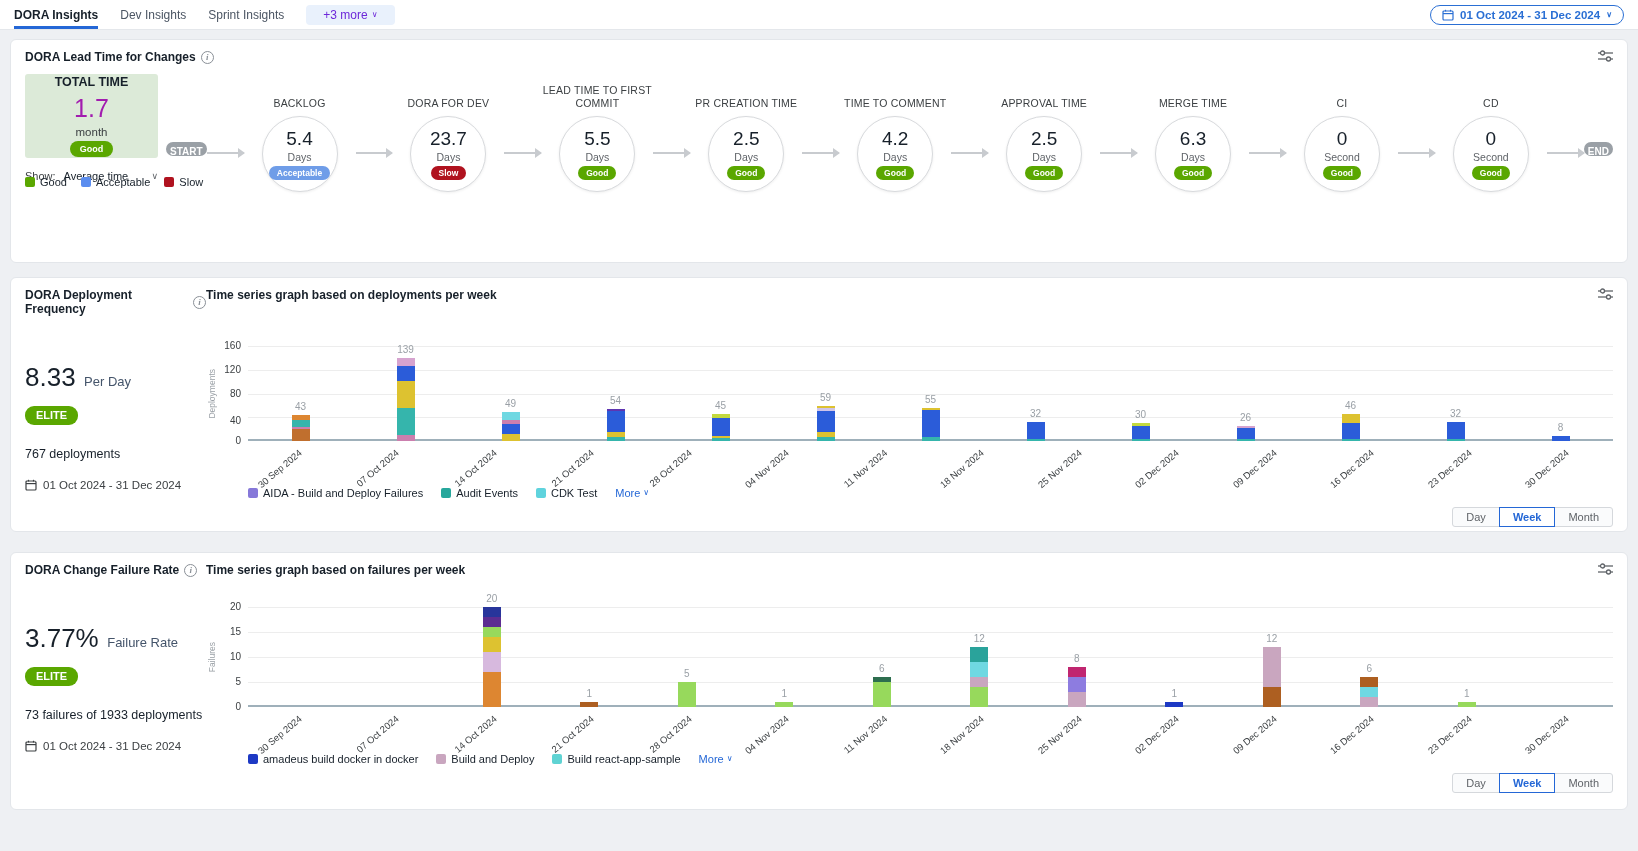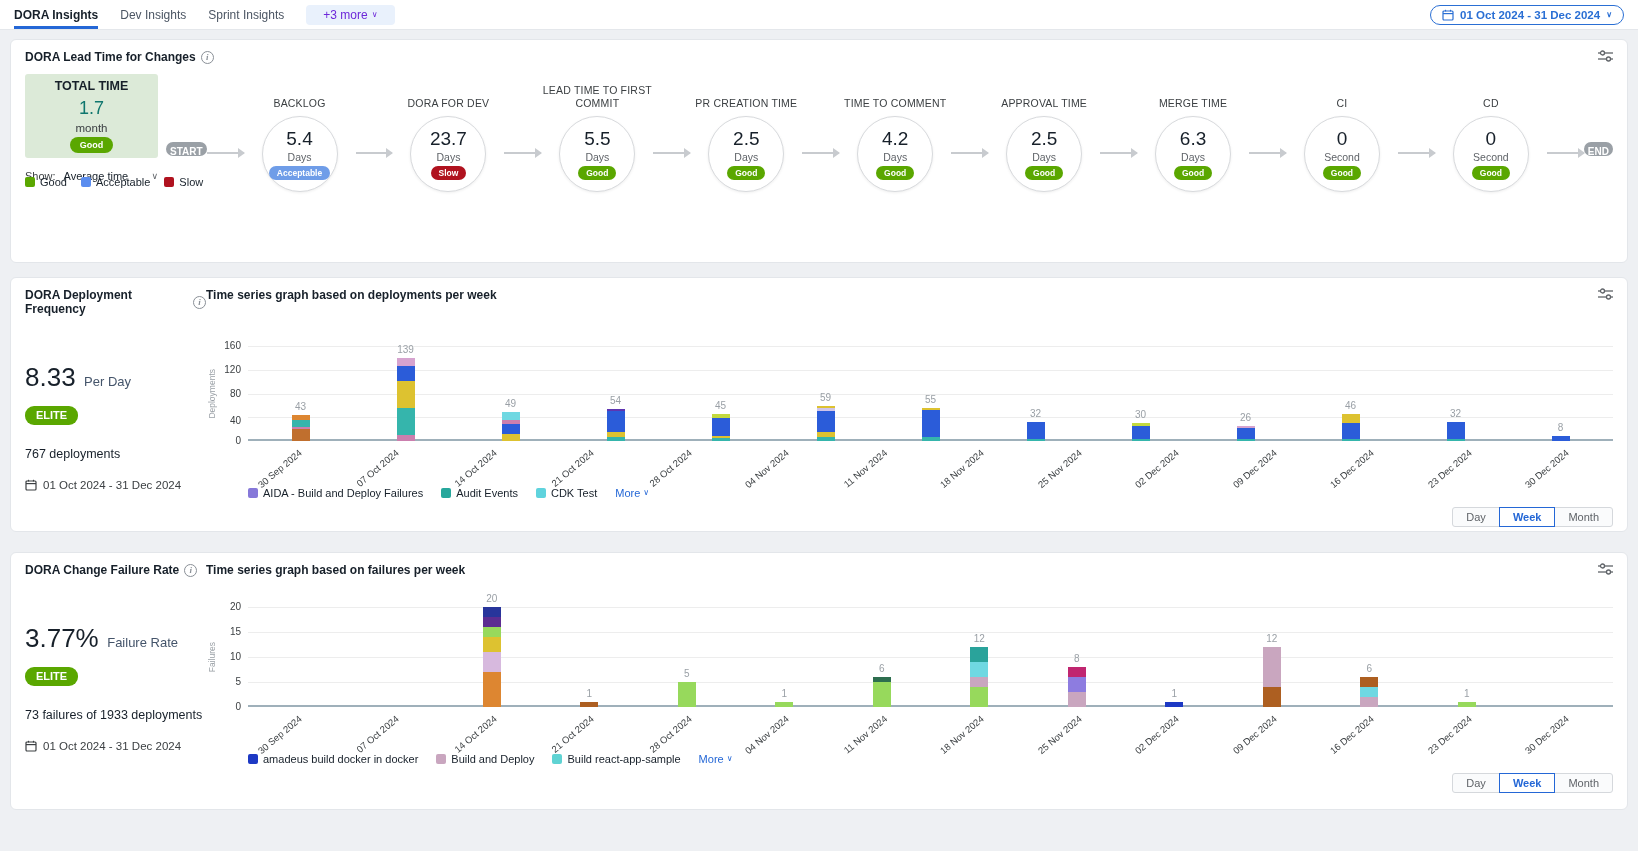--- a/index.html
+++ b/index.html
@@ -22,21 +22,21 @@
   .panel-subtitle { font-size:12px; font-weight:bold; color:#17202a; flex:1; }
   .info-icon { width:13px; height:13px; border:1px solid #8a9097; border-radius:50%; color:#8a9097; font-size:9px; display:inline-flex; align-items:center; justify-content:center; flex-shrink:0; }
   .info-icon::before { content:"i"; font-style:italic; font-family:"Liberation Serif", serif; }
   .settings-icon { margin-left:auto; cursor:pointer; flex-shrink:0; }
 
   
   .lt-body { display:flex; margin-top:10px; }
   .lt-left { width:133px; flex-shrink:0; }
   .total-card { background:#dcead8; border-radius:3px; height:84px; display:flex; flex-direction:column; align-items:center; justify-content:center; gap:3px; }
   .total-card .tc-head { font-size:12.5px; font-weight:bold; color:#17202a; }
-  .total-card .tc-val { font-size:18px; color:#0f766e; margin-top:2px; }
+  .total-card .tc-val { font-size:25px; color:#a21caf; margin-top:2px; }
   .total-card .tc-unit { font-size:11.5px; color:#3c4043; }
   .pill { display:inline-block; color:#fff; font-weight:bold; font-size:9px; border-radius:9px; padding:2.5px 10px; line-height:1.2; }
   .show-row { display:flex; align-items:center; font-size:11px; color:#3c4043; margin-top:12px; gap:8px; }
   .show-row .show-val { color:#17202a; }
   .show-row .chev { margin-left:auto; color:#5f6368; font-size:9px; }
   .lt-legend { display:flex; align-items:center; gap:14px; margin-top:20px; font-size:11px; color:#17202a; }
   .legend-item { display:flex; align-items:center; gap:5px; }
   .legend-sq { width:10px; height:10px; border-radius:2px; display:inline-block; }
 
   .flow { flex:1; display:flex; margin-left:8px; }

